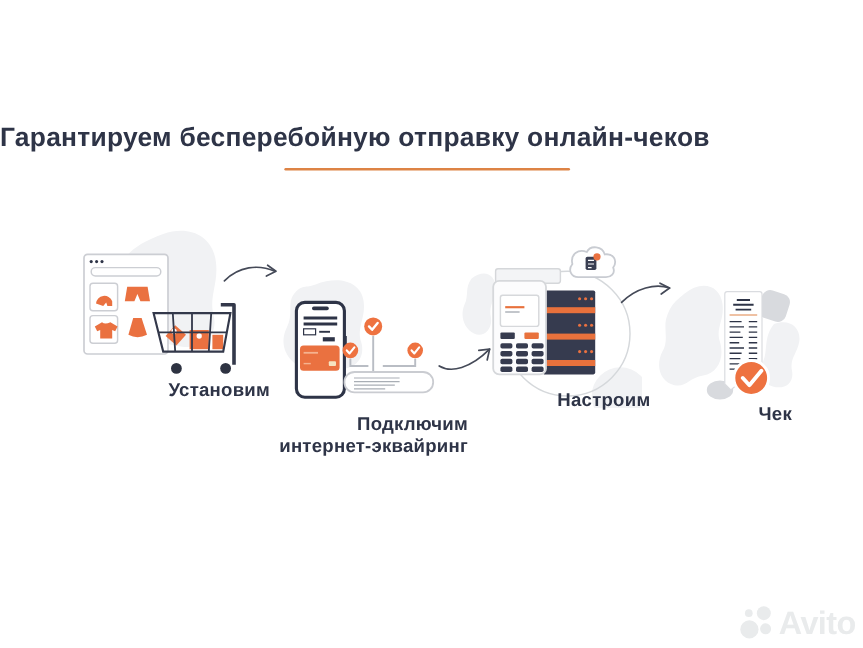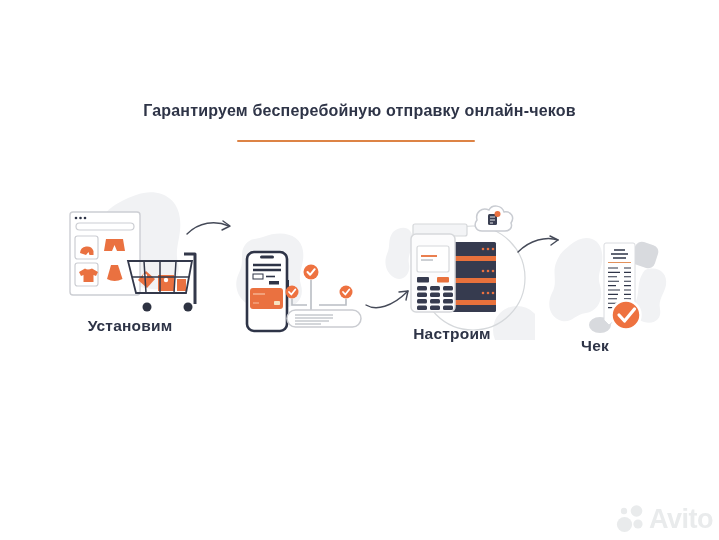--- a/index.html
+++ b/index.html
@@ -1,29 +1,29 @@
 <!DOCTYPE html>
 <html><head>
 <meta charset="utf-8">
 <style>
   html,body{margin:0;padding:0;background:#fff;}
   #canvas{
     position:relative;width:719px;height:540px;background:#ffffff;
     font-family:"Liberation Sans","DejaVu Sans",sans-serif;overflow:hidden;
   }
   .title{
-    position:absolute;left:0;top:102px;width:719px;text-align:center;
-    font-size:16px;font-weight:700;color:#2e3447;letter-spacing:.2px;
+    position:absolute;left:0;top:102px;width:719px;text-align:left;
+    font-size:22px;font-weight:700;color:#2e3447;letter-spacing:.2px;
   }
   .title-underline{
     position:absolute;left:237px;top:140px;width:238px;height:2px;
     background:#dd8345;border-radius:1px;
   }
   .step-label{
-    position:absolute;text-align:center;font-size:15.5px;font-weight:700;
+    position:absolute;text-align:right;font-size:15.5px;font-weight:700;
     color:#2e3447;line-height:1.22;letter-spacing:.2px;
   }
   .step-label span{display:block;white-space:nowrap;}
   .illu,.arrow{position:absolute;}
   .watermark{
     position:absolute;right:6px;bottom:6px;display:flex;align-items:center;gap:2px;
   }
   .watermark .wordmark{
     font-size:27px;font-weight:700;color:#e9ebec;letter-spacing:-.5px;line-height:1;
   }
@@ -192,24 +192,28 @@
     </g>
     <g>
       <circle cx="78" cy="100" r="14.5" fill="#ee7240" stroke="#ffffff" stroke-width="2.5"></circle>
       <path d="M71 100 l5.5 6 10 -12" stroke="#ffffff" stroke-width="3.2" fill="none" stroke-linecap="round" stroke-linejoin="round"></path>
     </g>
   </svg>
 
   <div class="step-label" style="left:35px;top:317px;width:190px">
     <span>Установим</span>
   </div>
+  <div class="step-label" style="left:200px;top:345px;width:190px">
+    <span>Подключим</span>
+    <span>интернет-эквайринг</span>
+  </div>
   <div class="step-label" style="left:362px;top:325px;width:180px">
     <span>Настроим</span>
   </div>
-  <div class="step-label" style="left:550px;top:337px;width:90px">
+  <div class="step-label" style="left:570px;top:337px;width:90px">
     <span>Чек</span>
   </div>
 
   <div class="watermark">
     <svg width="32" height="30" viewBox="0 0 32 30">
       <g fill="#e9ebec">
         <circle cx="9" cy="7" r="3.2"></circle>
         <circle cx="21.5" cy="7" r="5.8"></circle>
         <circle cx="9.5" cy="20.5" r="7.6"></circle>
         <circle cx="23" cy="20" r="4.6"></circle>

